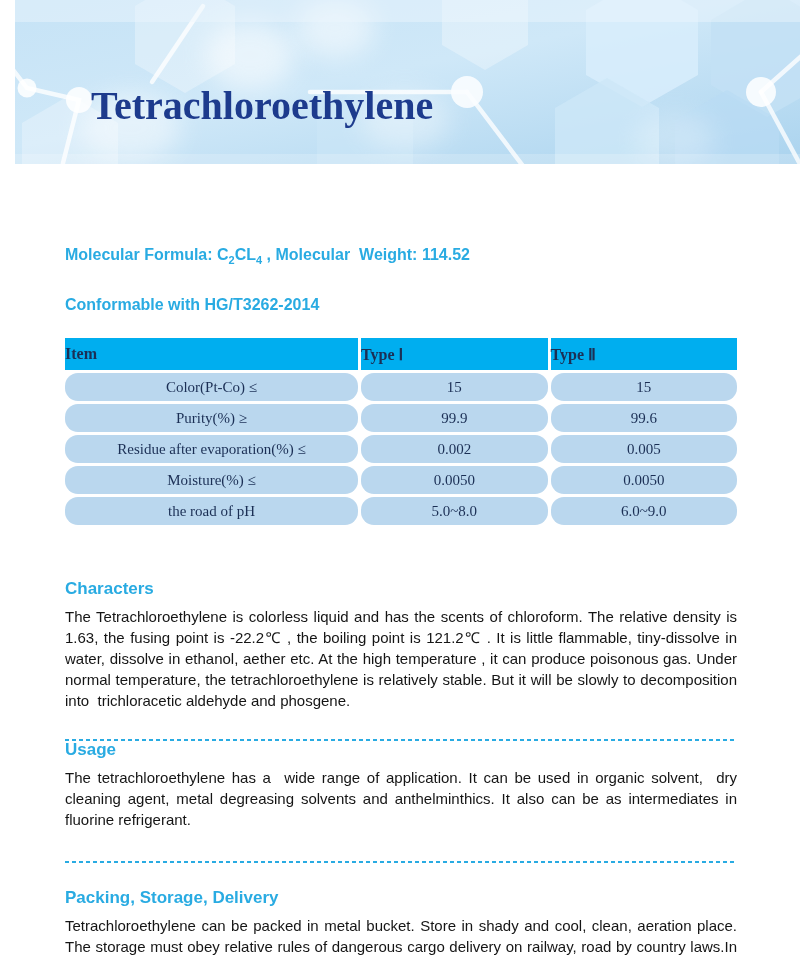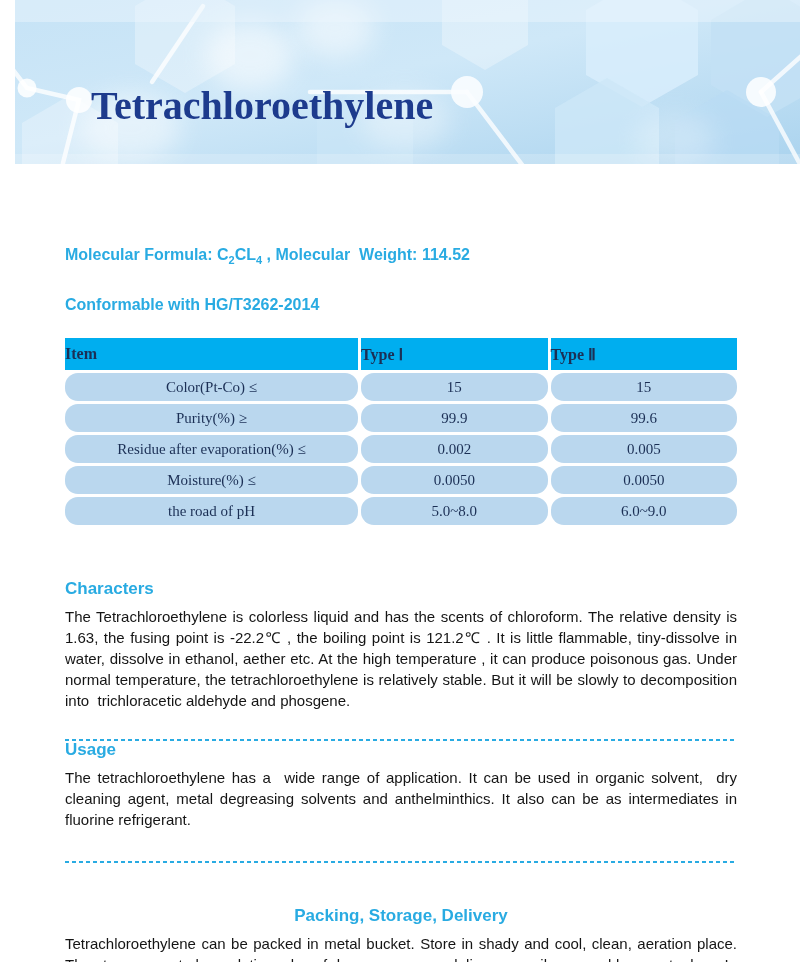--- a/index.html
+++ b/index.html
@@ -92,21 +92,21 @@
 
   
   .sec-heading{
     font-size:17px;
     font-weight:bold;
     color:var(--accent-cyan);
     line-height:17px;
   }
   #characters .sec-heading{margin-top:52px;}
   #usage .sec-heading{}
-  #packing .sec-heading{margin-top:44px;text-align:center;}
+  #packing .sec-heading{margin-top:26px;}
 
   .body-text{
     margin-top:9px;
     font-size:15px;
     line-height:21px;
     text-align:justify;
     color:var(--body-text);
     white-space:pre-wrap;
   }
 

